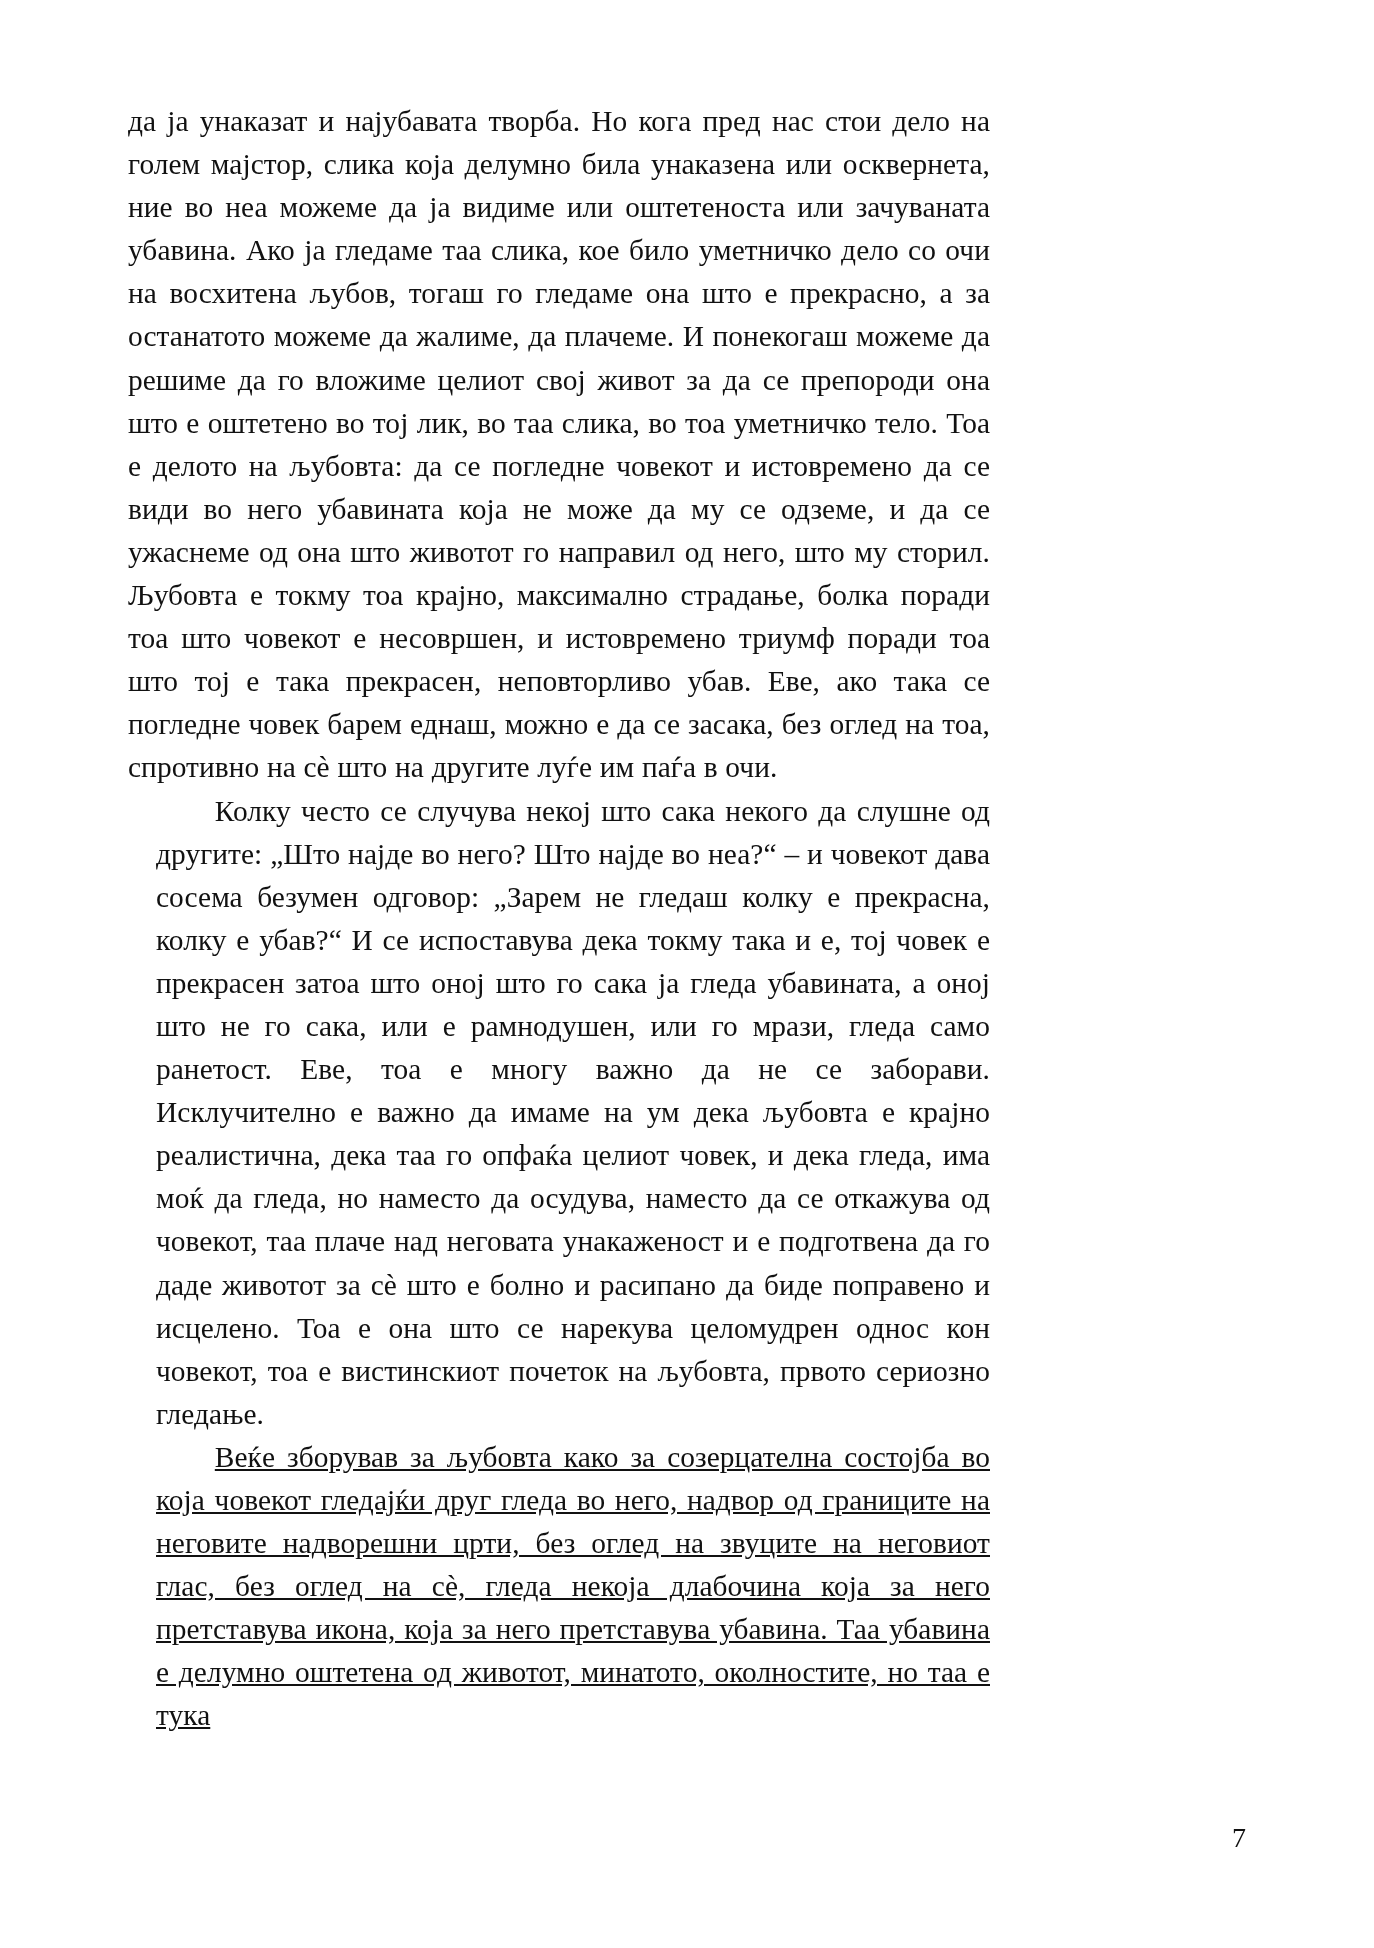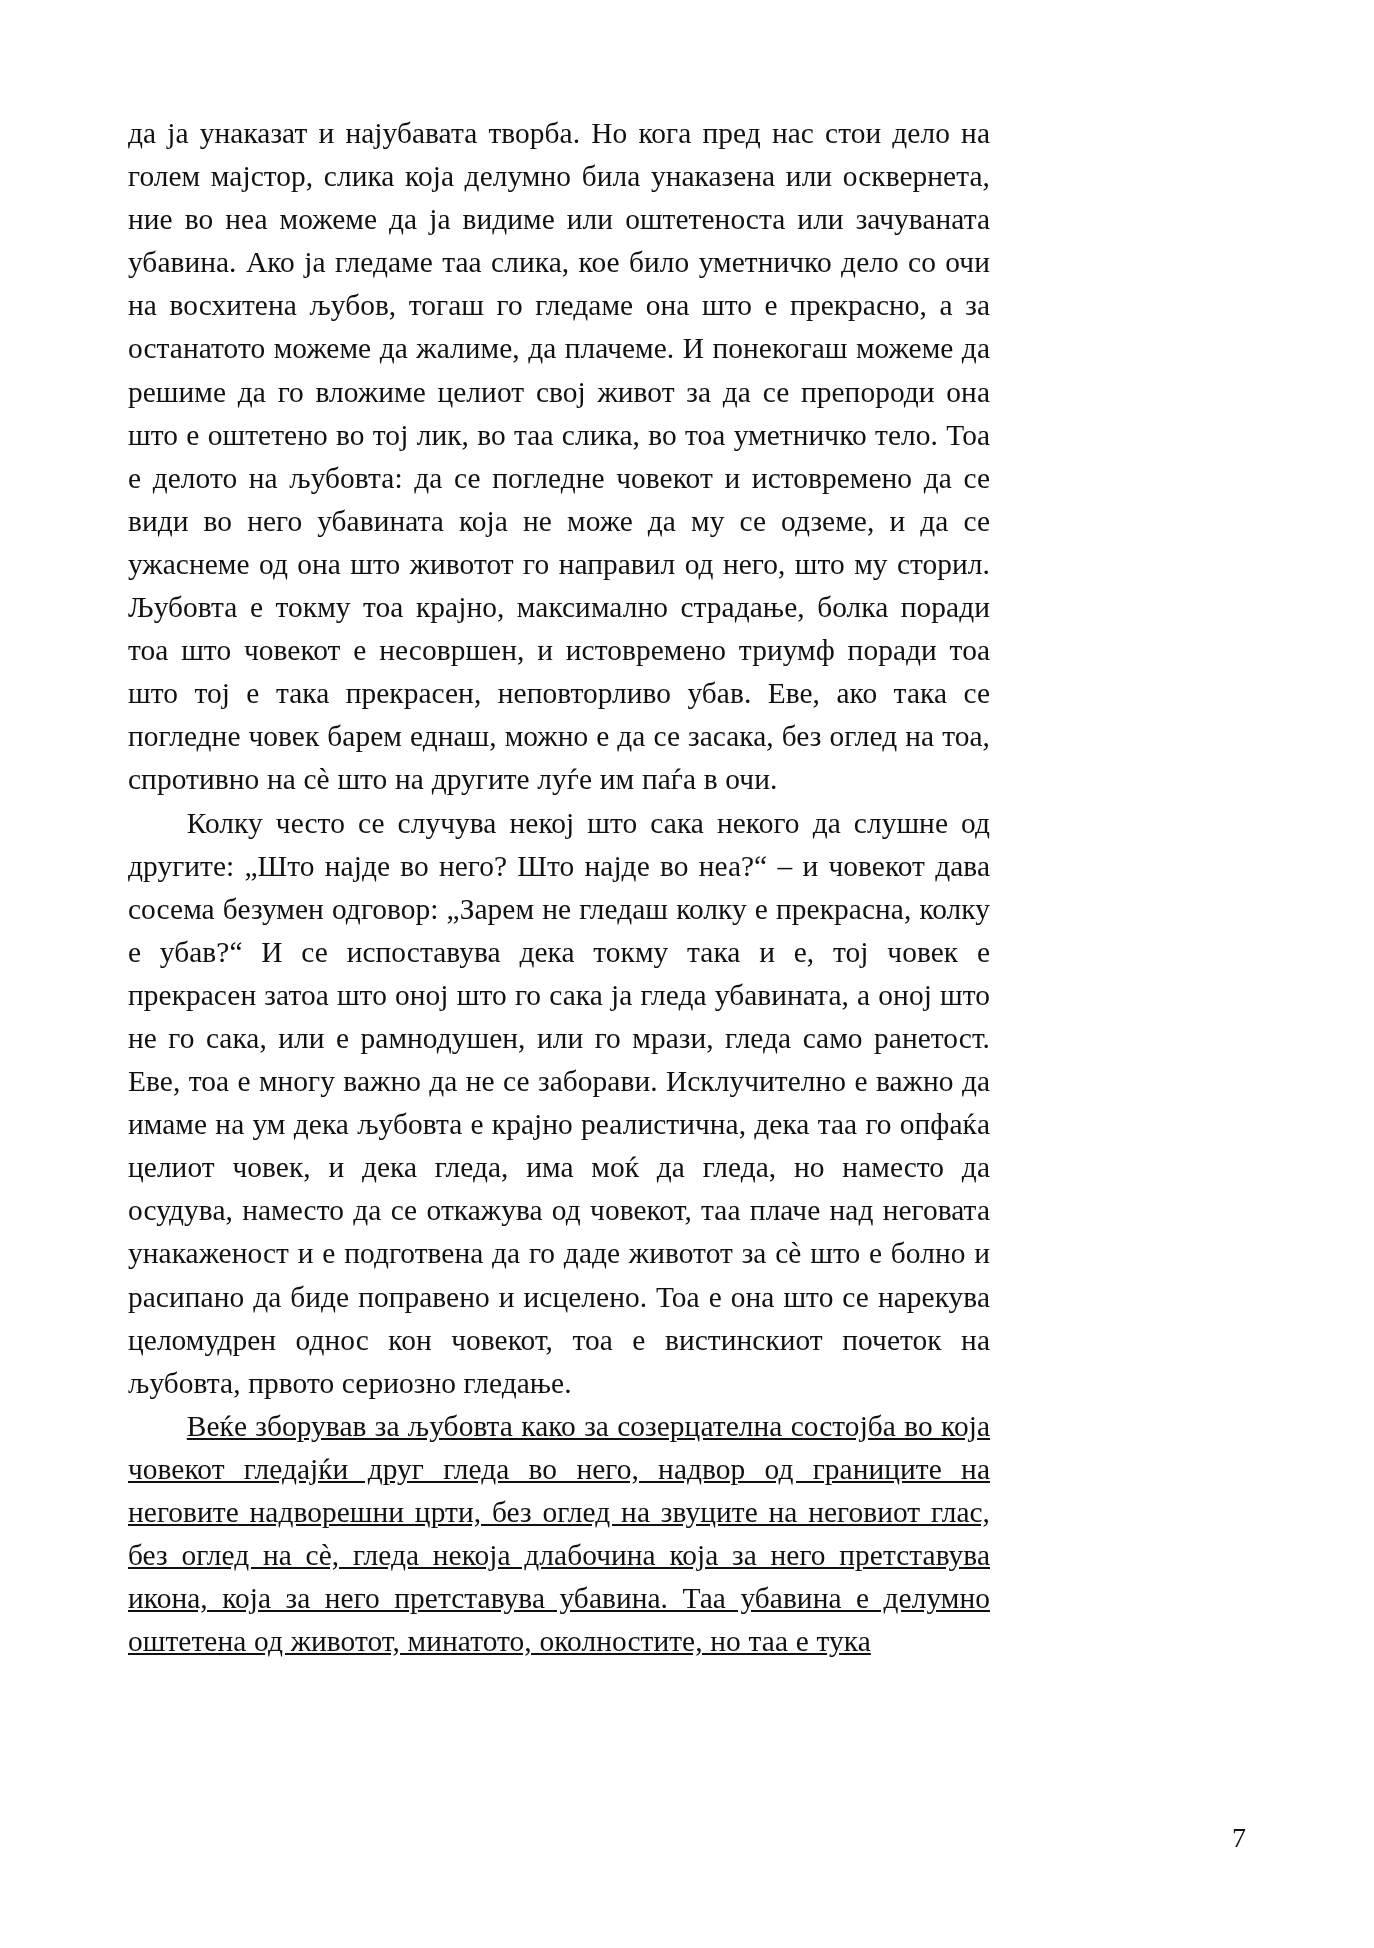--- a/index.html
+++ b/index.html
@@ -17,37 +17,38 @@
     width: 1374px;
     height: 1948px;
     background: #ffffff;
     margin: 0 auto;
     overflow: hidden;
     box-sizing: border-box;
   }
   .text-block {
     position: absolute;
     left: 128px;
-    top: 112px;
+    top: 100px;
     width: 862px;
   }
   p.para {
     margin: 0;
     padding: 0;
     font-size: 29.4px;
     line-height: 43.1px;
     text-align: justify;
     text-justify: inter-word;
     hyphens: none;
     -webkit-hyphens: none;
     word-spacing: 0.01em;
     letter-spacing: 0.002em;
   }
   p.para.indent {
     text-indent: 2.0em;
+    margin-left: 28px;
   }
   p.para.last {
     text-align: justify;
     text-decoration: underline;
   }
   .folio {
     position: absolute;
     right: 128px;
     top: 1824px;
     font-size: 28px;

